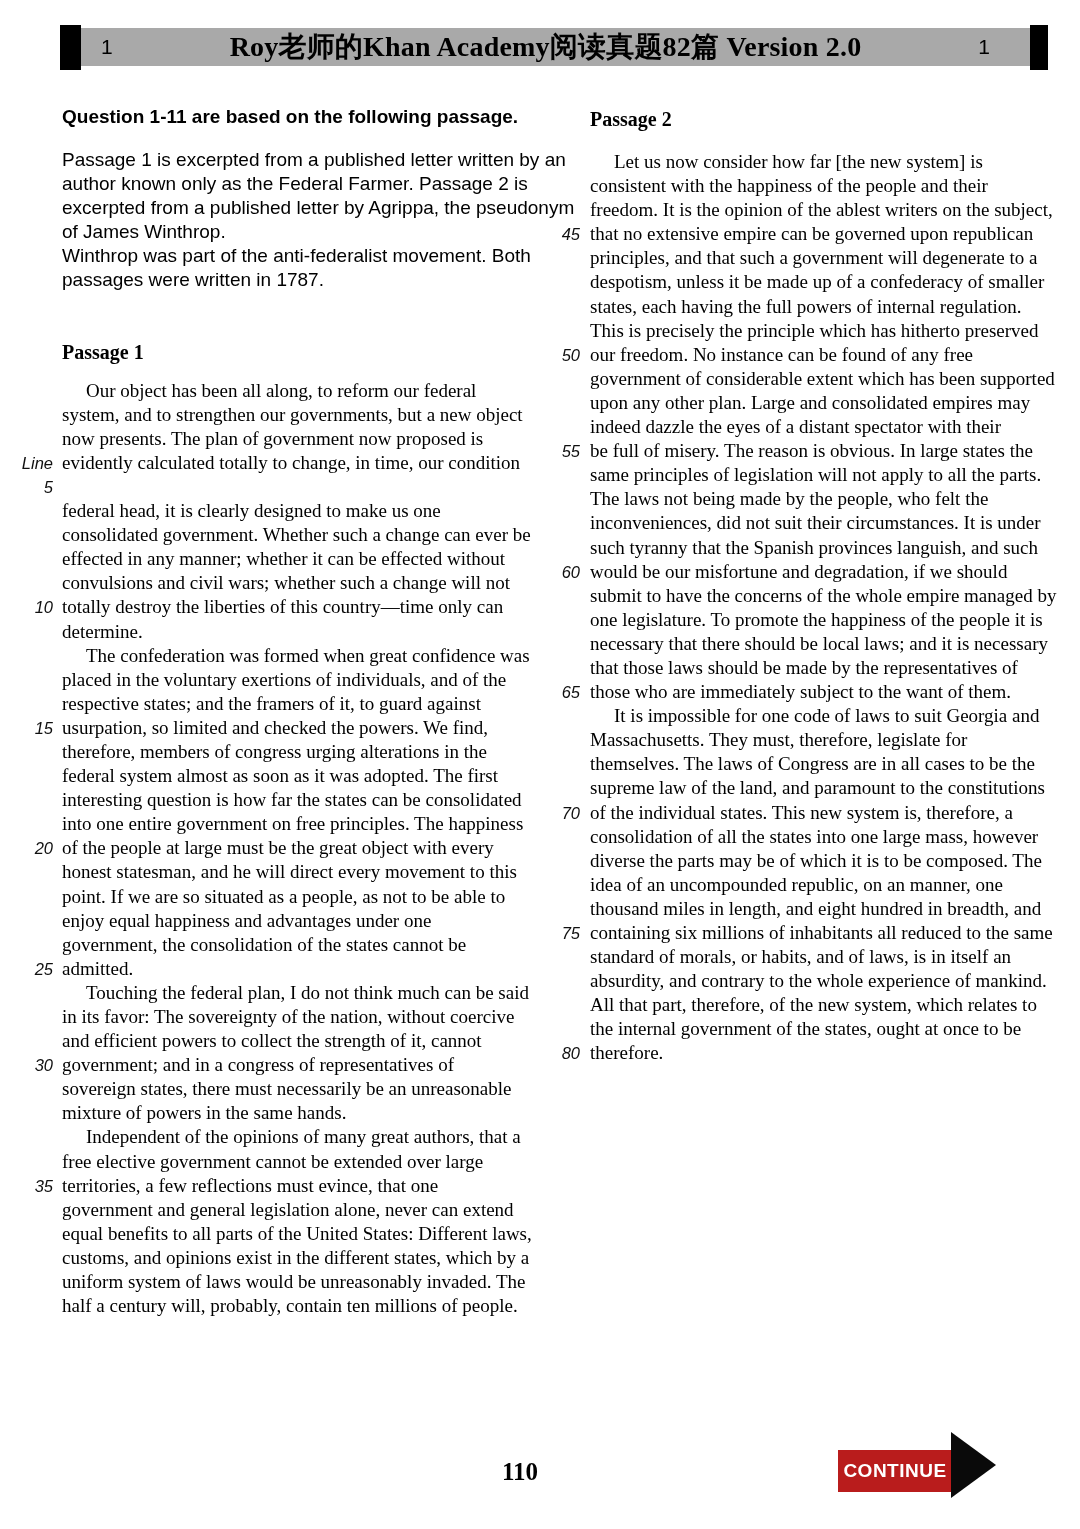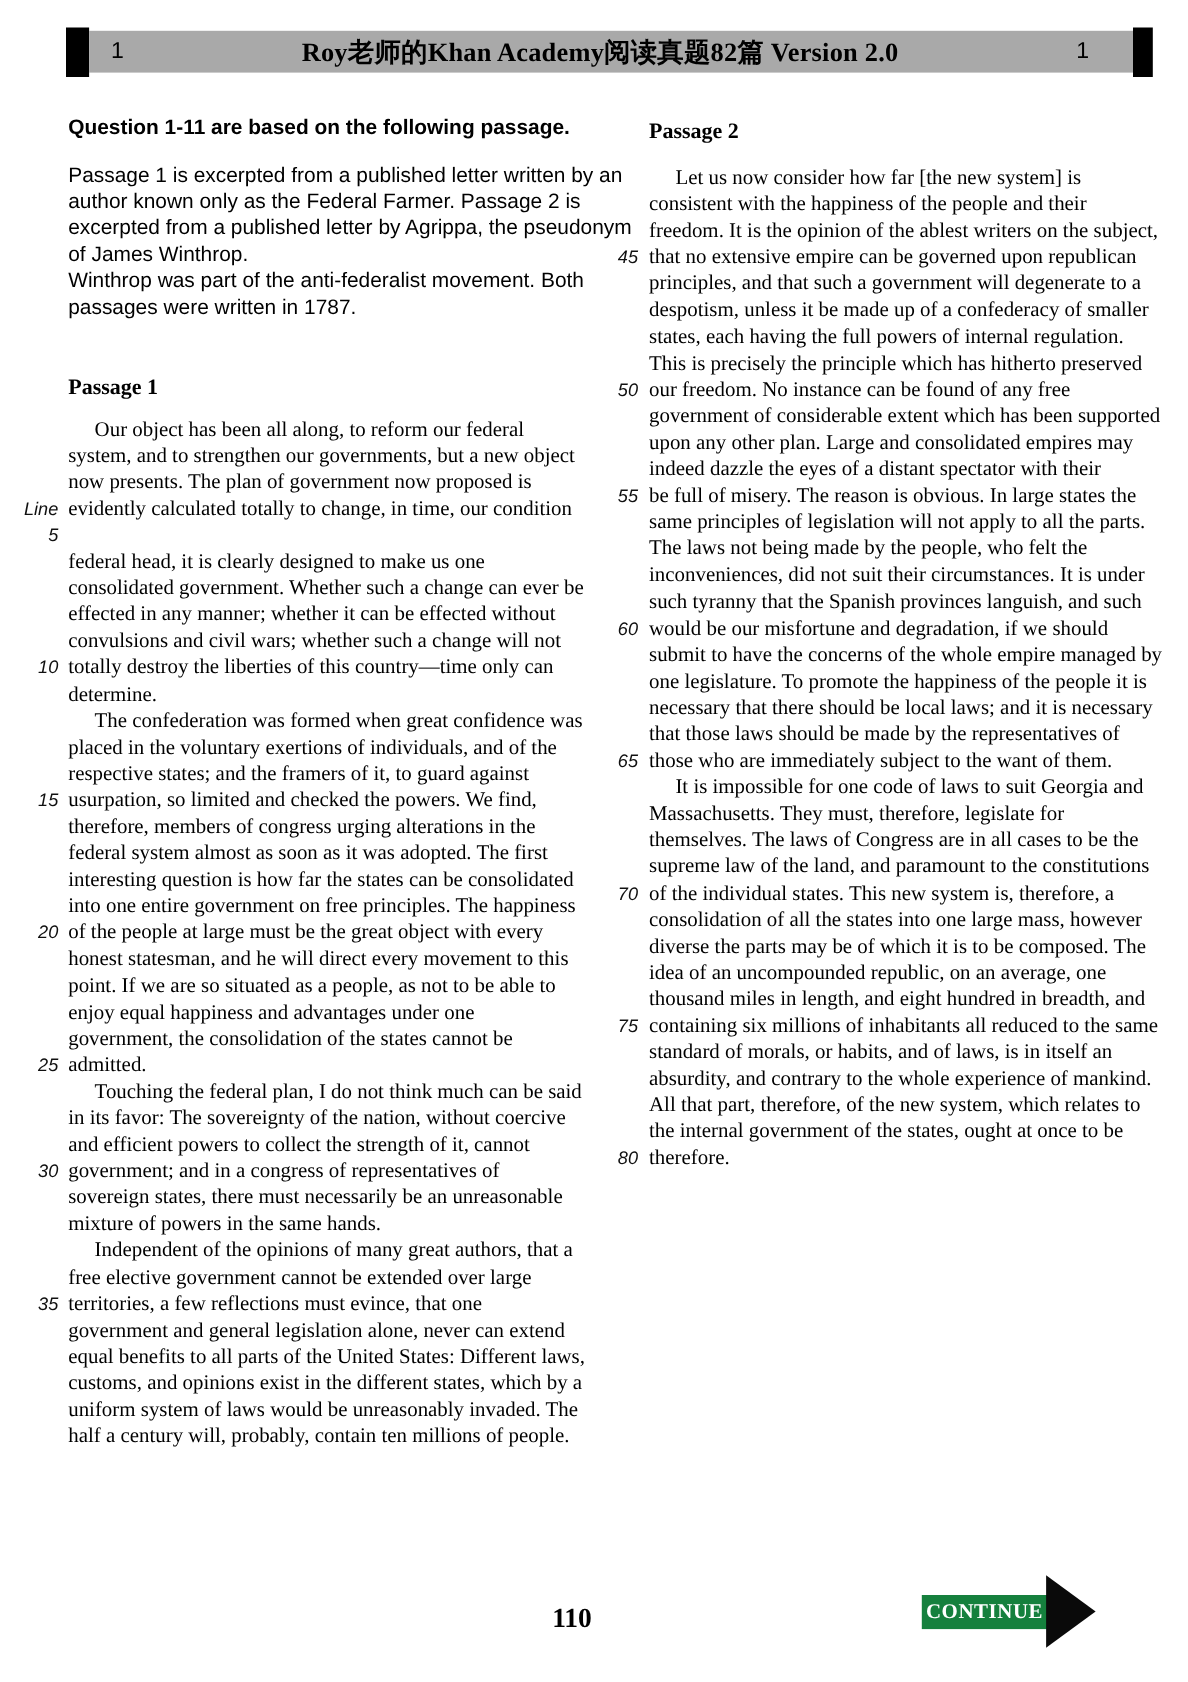--- a/index.html
+++ b/index.html
@@ -22,21 +22,21 @@
   }
   .header-num{
     font-family:"Liberation Sans", sans-serif;
     font-size:21px;color:#000;
   }
   .header-num.left{margin-left:20px;}
   .header-num.right{margin-right:40px;}
   .header-title{
     flex:1;text-align:center;
     font-family:"Liberation Serif", serif;
-    font-weight:bold;font-size:24px;letter-spacing:0.2px;
+    font-weight:bold;font-size:28px;letter-spacing:0.2px;
   }
   
   .columns{position:absolute;top:104px;left:0;width:1080px;display:flex;align-items:flex-start;}
   .col-left{margin-left:8px;width:546px;flex:none;}
   .col-right{width:522px;flex:none;}
   .q-heading{
     margin:0 0 0 54px;
     font-family:"Liberation Sans", sans-serif;
     font-weight:bold;font-size:19px;line-height:25px;
   }
@@ -64,24 +64,24 @@
   .col-right .gut{width:36px;padding-right:10px;}
   .ptext{flex:none;font-size:19px;white-space:nowrap;}
   .ptext.indent{padding-left:24px;text-align:center;}
   
   .page-number{
     position:absolute;top:1458px;left:0;width:1040px;text-align:center;
     font-family:"Liberation Serif", serif;font-weight:bold;font-size:25px;
   }
   .continue{position:absolute;top:1450px;left:838px;width:114px;height:31px;}
   .continue-body{
-    position:absolute;left:0;top:0;width:114px;height:31px;
-    background:#15803d;color:#fff;
+    position:absolute;left:0;top:0;width:114px;height:42px;
+    background:#b91c1c;color:#fff;
     display:flex;align-items:center;justify-content:center;
-    font-family:Liberation Serif, serif;font-weight:bold;
+    font-family:Liberation Sans, sans-serif;font-weight:bold;
     font-size:19px;letter-spacing:0.5px;
   }
   .continue-head{
     position:absolute;left:113px;top:-18px;width:0;height:0;
     border-top:33px solid transparent;
     border-bottom:33px solid transparent;
     border-left:45px solid #0a0a0a;
   }
 </style>
 </head>
@@ -404,21 +404,21 @@
           <div class="pline">
             <span class="gut"></span>
             <span class="ptext">consolidation of all the states into one large mass, however</span>
           </div>
           <div class="pline">
             <span class="gut"></span>
             <span class="ptext">diverse the parts may be of which it is to be composed. The</span>
           </div>
           <div class="pline">
             <span class="gut"></span>
-            <span class="ptext">idea of an uncompounded republic, on an average, one</span>
+            <span class="ptext">idea of an uncompounded republic, on an manner, one</span>
           </div>
           <div class="pline">
             <span class="gut"></span>
             <span class="ptext">thousand miles in length, and eight hundred in breadth, and</span>
           </div>
           <div class="pline">
             <span class="gut">75</span>
             <span class="ptext">containing six millions of inhabitants all reduced to the same</span>
           </div>
           <div class="pline">

